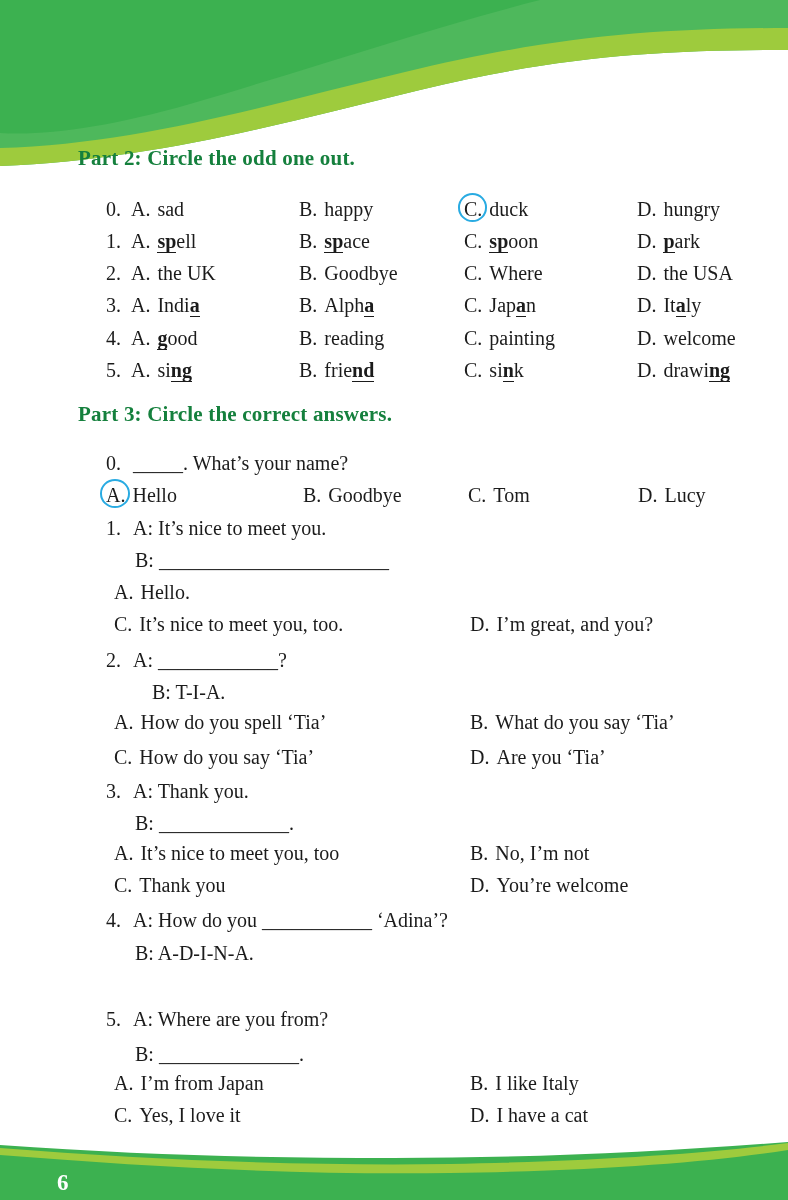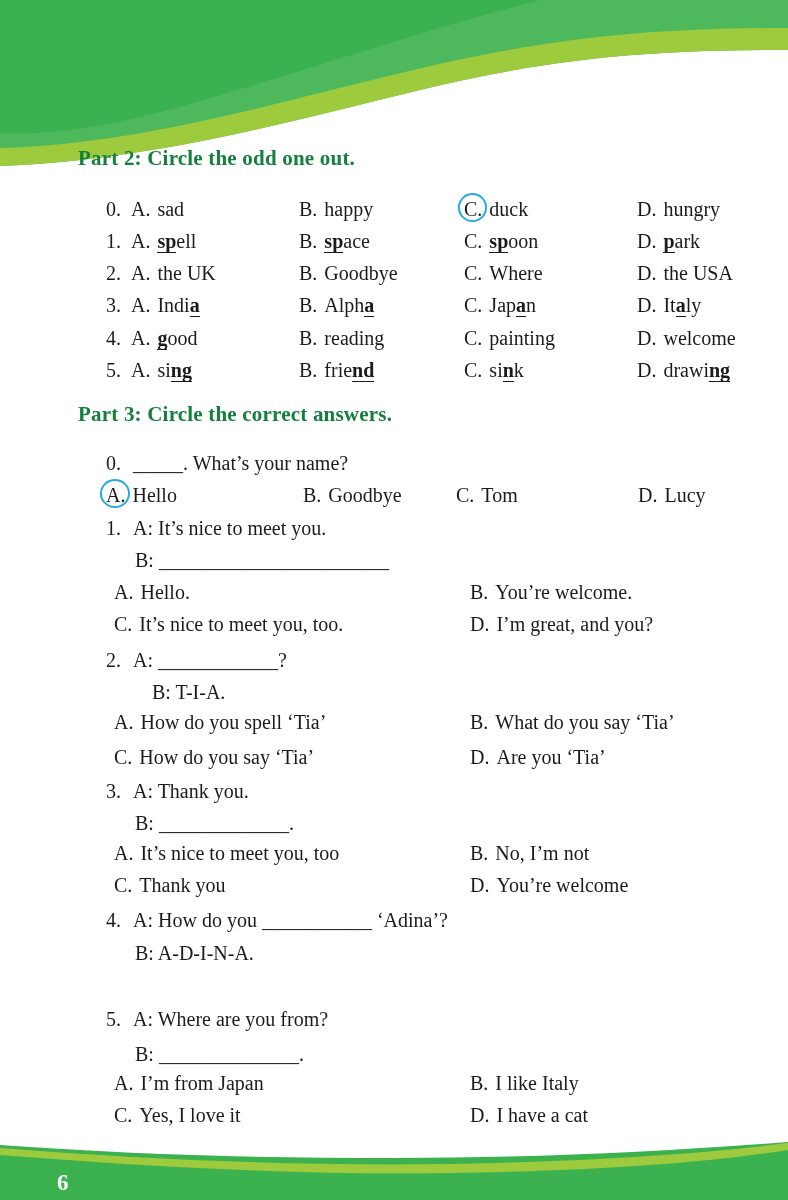--- a/index.html
+++ b/index.html
@@ -96,33 +96,32 @@
       <span class="abs" style="left: 464px;"><span class="lab">C.</span><span class="otext">si<span class="uline">n</span>k</span></span>
       <span class="abs" style="left: 637px;"><span class="lab">D.</span><span class="otext">drawi<span class="uline">ng</span></span></span>
     </div>
     <div class="line" style="top: 450px;">
       <span class="abs" style="left: 106px;">0.</span>
       <span class="abs" style="left: 133px;">_____. What’s your name?</span>
     </div>
     <div class="line" style="top: 482px;">
       <span class="abs" style="left: 106px;"><span class="lab circled">A.</span><span class="otext">Hello</span></span>
       <span class="abs" style="left: 303px;"><span class="lab">B.</span><span class="otext">Goodbye</span></span>
-      <span class="abs" style="left: 456px; font-family: Liberation Serif, serif;"><span class="lab">C.</span><span class="otext">Tom</span></span>
+      <span class="abs" style="left: 468px; font-family: Liberation Serif, serif;"><span class="lab">C.</span><span class="otext">Tom</span></span>
       <span class="abs" style="left: 638px;"><span class="lab">D.</span><span class="otext">Lucy</span></span>
     </div>
     <div class="line" style="top: 515px;">
       <span class="abs" style="left: 106px;">1.</span>
       <span class="abs" style="left: 133px;">A: It’s nice to meet you.</span>
     </div>
     <div class="line" style="top: 547px;">
       <span class="abs" style="left: 135px;">B: _______________________</span>
     </div>
     <div class="line" style="top: 579px; padding-left: 12px;">
       <span class="abs" style="left: 114px;"><span class="lab">A.</span><span class="otext">Hello.</span></span>
-      <span class="abs" style="left: 470px;"><span class="lab">B.</span><span class="otext">You’re welcome.</span></span>
     </div>
     <div class="line" style="top: 611px;">
       <span class="abs" style="left: 114px;"><span class="lab">C.</span><span class="otext">It’s nice to meet you, too.</span></span>
       <span class="abs" style="left: 470px;"><span class="lab">D.</span><span class="otext">I’m great, and you?</span></span>
     </div>
     <div class="line" style="top: 647px;">
       <span class="abs" style="left: 106px;">2.</span>
       <span class="abs" style="left: 133px;">A: ____________?</span>
     </div>
     <div class="line" style="top: 679px;">

